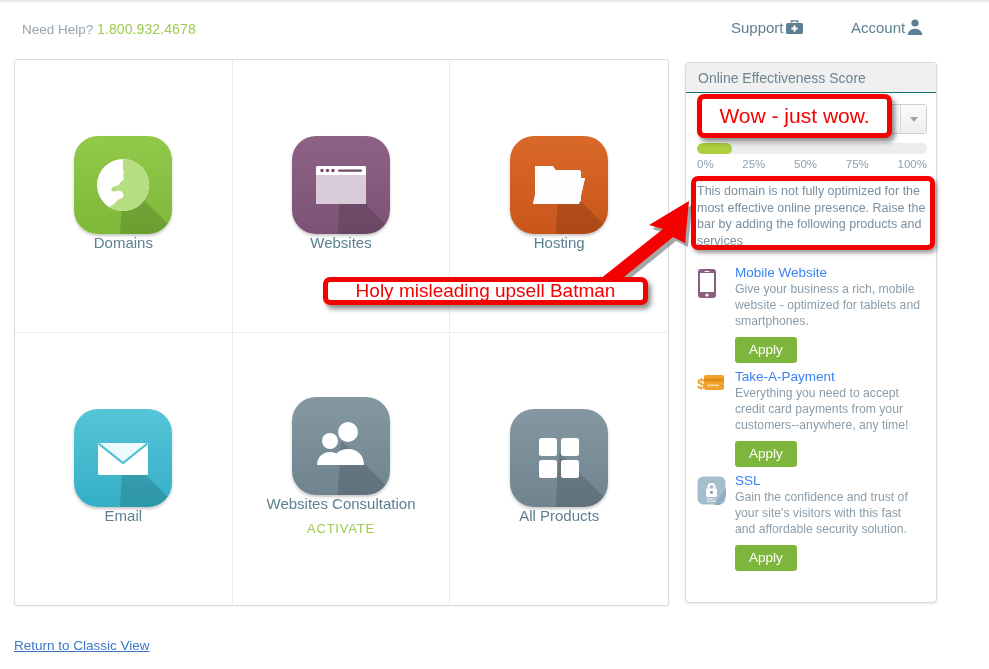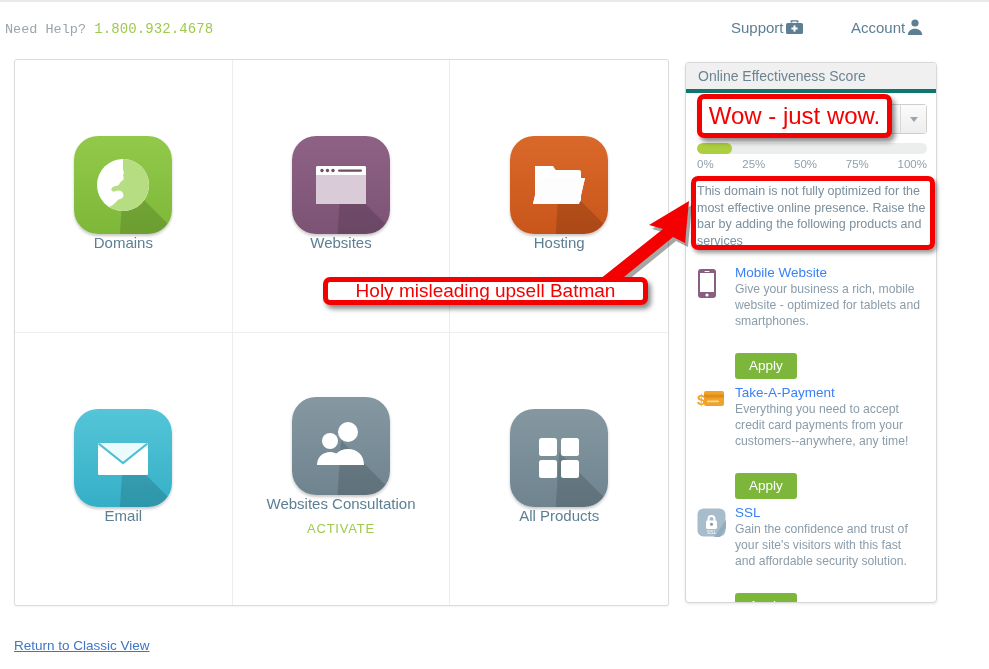--- a/index.html
+++ b/index.html
@@ -19,25 +19,24 @@
   
   #topbar {
     position: absolute;
     left: 0; top: 0;
     width: 989px; height: 55px;
     border-top: 2px solid #e9e9e9;
     box-sizing: border-box;
   }
   #need-help {
     position: absolute;
-    left: 5px; top: 19px;
+    left: 22px; top: 19px;
     font-size: 13.5px;
     color: #9aa5ad;
     white-space: nowrap;
-    font-family: Liberation Mono, monospace;
   }
   #need-help .phone {
     color: #9fca4e;
     font-size: 14px;
     letter-spacing: .1px;
   }
   .topright {
     position: absolute;
     top: 16px;
     font-size: 15px;
@@ -119,21 +118,21 @@
     background: #fff;
     border: 1px solid #d8d8d8;
     border-radius: 4px;
     box-sizing: border-box;
     box-shadow: 0 1px 3px rgba(0,0,0,.10);
     overflow: hidden;
   }
   #oes-header {
     height: 30px;
     background: #f0f0f0;
-    border-bottom: 4px solid #0f766e;
+    border-bottom: 1px solid #0f766e;
     display: flex;
     align-items: center;
     padding-left: 12px;
     font-size: 14px;
     color: #6b8494;
     box-sizing: border-box;
   }
   #domain-select {
     position: absolute;
     left: 11px; top: 41px;
@@ -218,21 +217,21 @@
     color: #3b82f6;
     margin-bottom: 1px;
   }
   .u-desc {
     font-size: 12.2px;
     line-height: 16px;
     color: #8b9daa;
   }
   .apply-btn {
     display: inline-block;
-    margin-top: 24px;
+    margin-top: 8px;
     background: #7cb73c;
     color: #ffffff;
     font-size: 13.5px;
     padding: 5px 14px 6px;
     border-radius: 3px;
     border: none;
     cursor: pointer;
     font-family: "Liberation Sans", sans-serif;
   }
 
@@ -257,21 +256,21 @@
     align-items: center;
     justify-content: center;
     font-size: 19px;
     box-shadow: 3px 4px 5px rgba(0,0,0,.45);
     box-sizing: border-box;
     white-space: nowrap;
   }
   #annot-wow {
     left: 697px; top: 94px;
     width: 195px; height: 44px;
-    font-size: 24px;
+    font-size: 21px;
   }
   #annot-batman {
     left: 323px; top: 277px;
     width: 325px; height: 28px;
   }
   #annot-msgbox {
     left: 691px; top: 176px;
     width: 244px; height: 74px;
     background: transparent;
     box-shadow: 2px 3px 4px rgba(0,0,0,.4);

